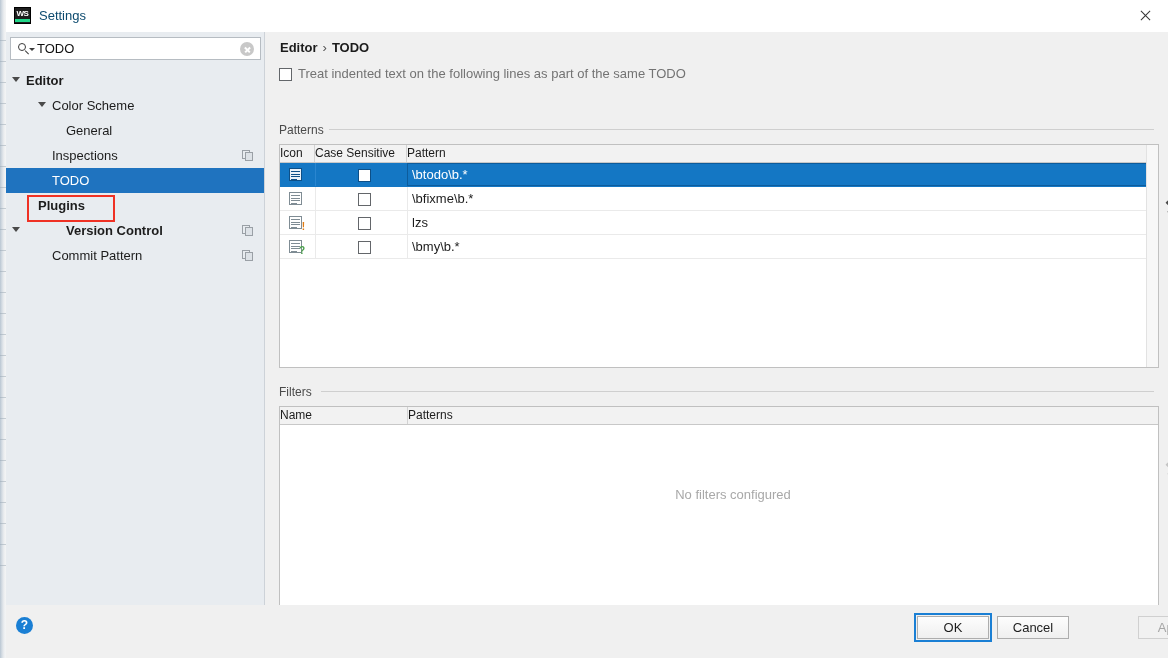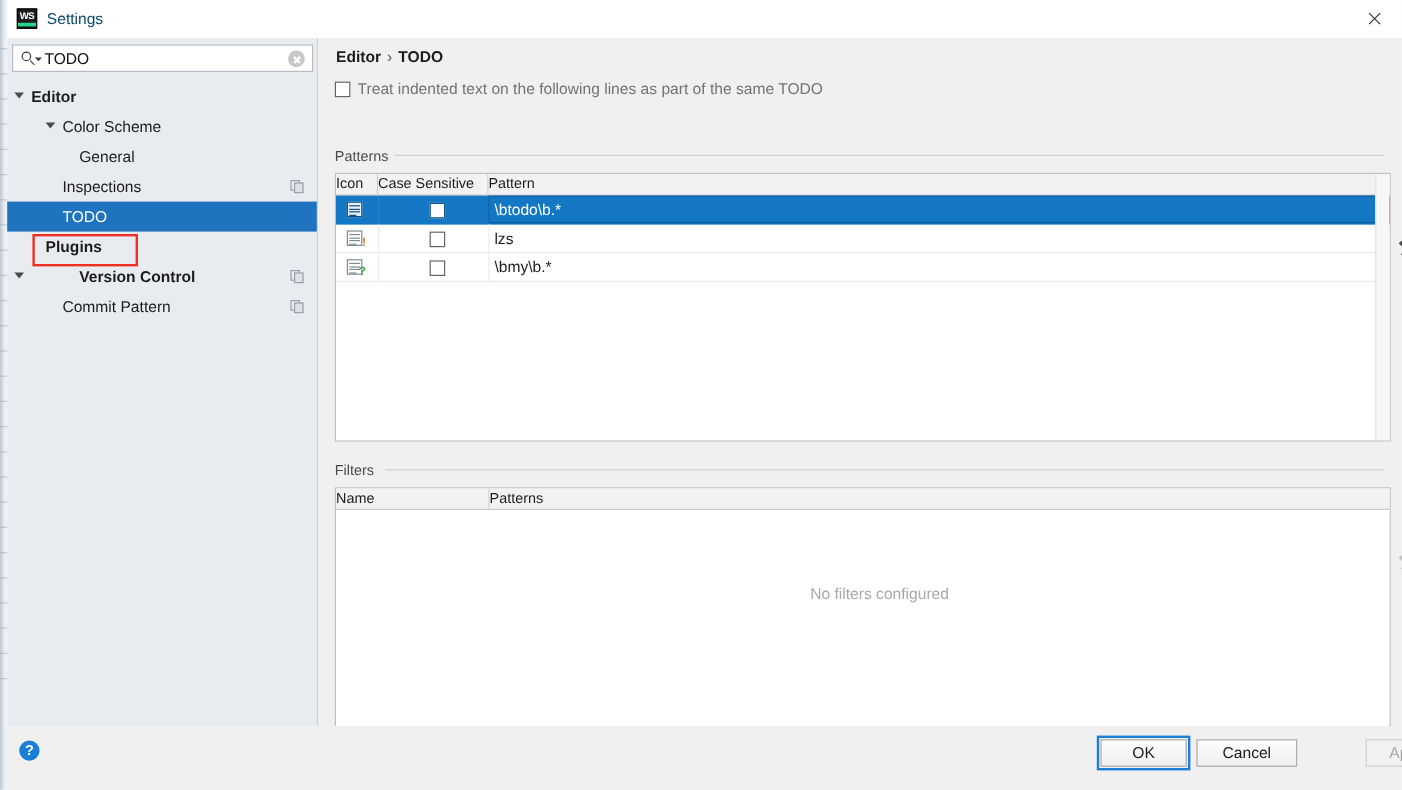--- a/index.html
+++ b/index.html
@@ -417,20 +417,35 @@
               <div class="cell-pat">\btodo\b.*</div>
             </div>
             <div class="trow">
               <div class="cell-icon">
                 <div class="doc-ico">
                   <div class="page"></div>
                   <div class="ln" style="top:3px;width:9px;"></div>
                   <div class="ln" style="top:5.5px;width:9px;"></div>
                   <div class="ln" style="top:8px;width:9px;"></div>
                   <div class="ln" style="top:10.5px;width:6px;"></div>
+                </div>
+              </div>
+              <div class="cell-cs">
+                <div class="cs-box"></div>
+              </div>
+              <div class="cell-pat">\bfixme\b.*</div>
+            </div>
+            <div class="trow">
+              <div class="cell-icon">
+                <div class="doc-ico">
+                  <div class="page"></div>
+                  <div class="ln" style="top:3px;width:9px;"></div>
+                  <div class="ln" style="top:5.5px;width:9px;"></div>
+                  <div class="ln" style="top:8px;width:9px;"></div>
+                  <div class="ln" style="top:10.5px;width:6px;"></div>
                   <div class="badge" style="color:#e07b13">!</div>
                 </div>
               </div>
               <div class="cell-cs">
                 <div class="cs-box"></div>
               </div>
               <div class="cell-pat">lzs</div>
             </div>
             <div class="trow">
               <div class="cell-icon">
@@ -491,18 +506,18 @@
               <div class="tip"></div>
             </div>
           </div>
         </div>
 
     </div>
 
     <div class="footer">
       <div class="help-btn">?</div>
       <div class="btn default-focus" style="left:911px; width:72px;">OK</div>
-      <div class="btn" style="left:991px; width:84px;">Cancel</div>
+      <div class="btn" style="left:991px; width:72px;">Cancel</div>
       <div class="btn disabled" style="left:1132px; width:72px;">Apply</div>
     </div>
 
   </div>
 </div>
 
 </body></html>

